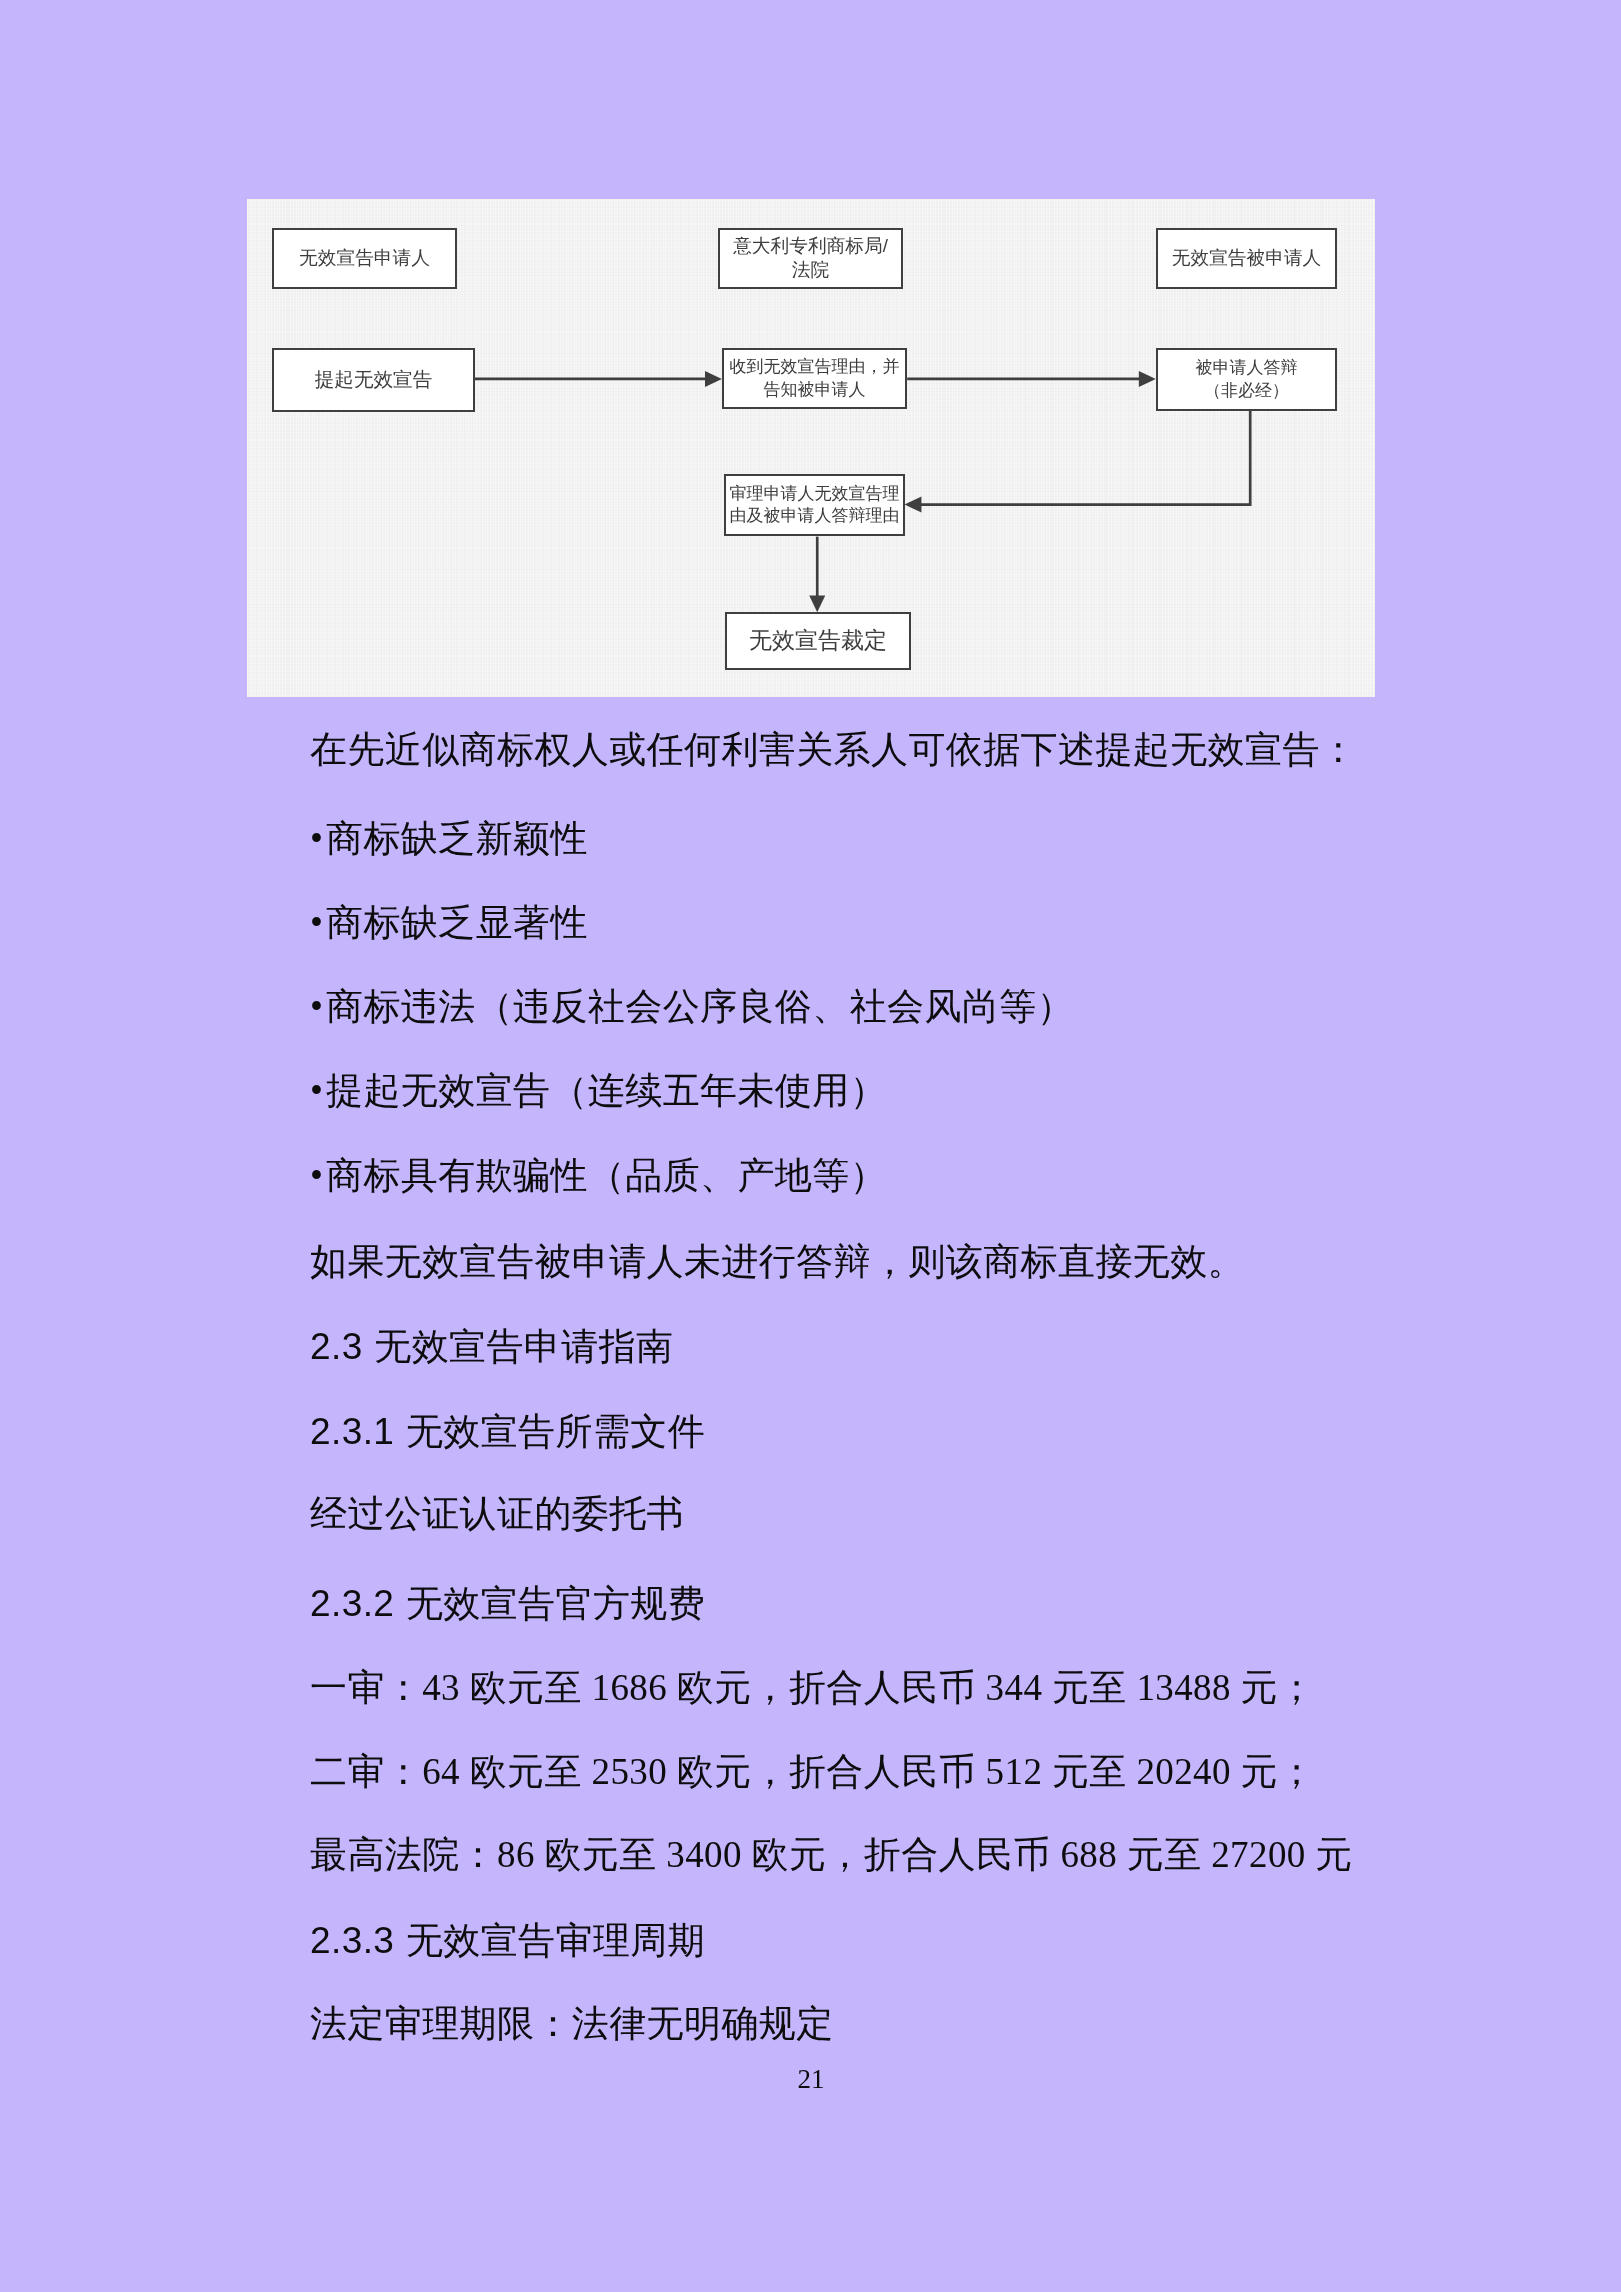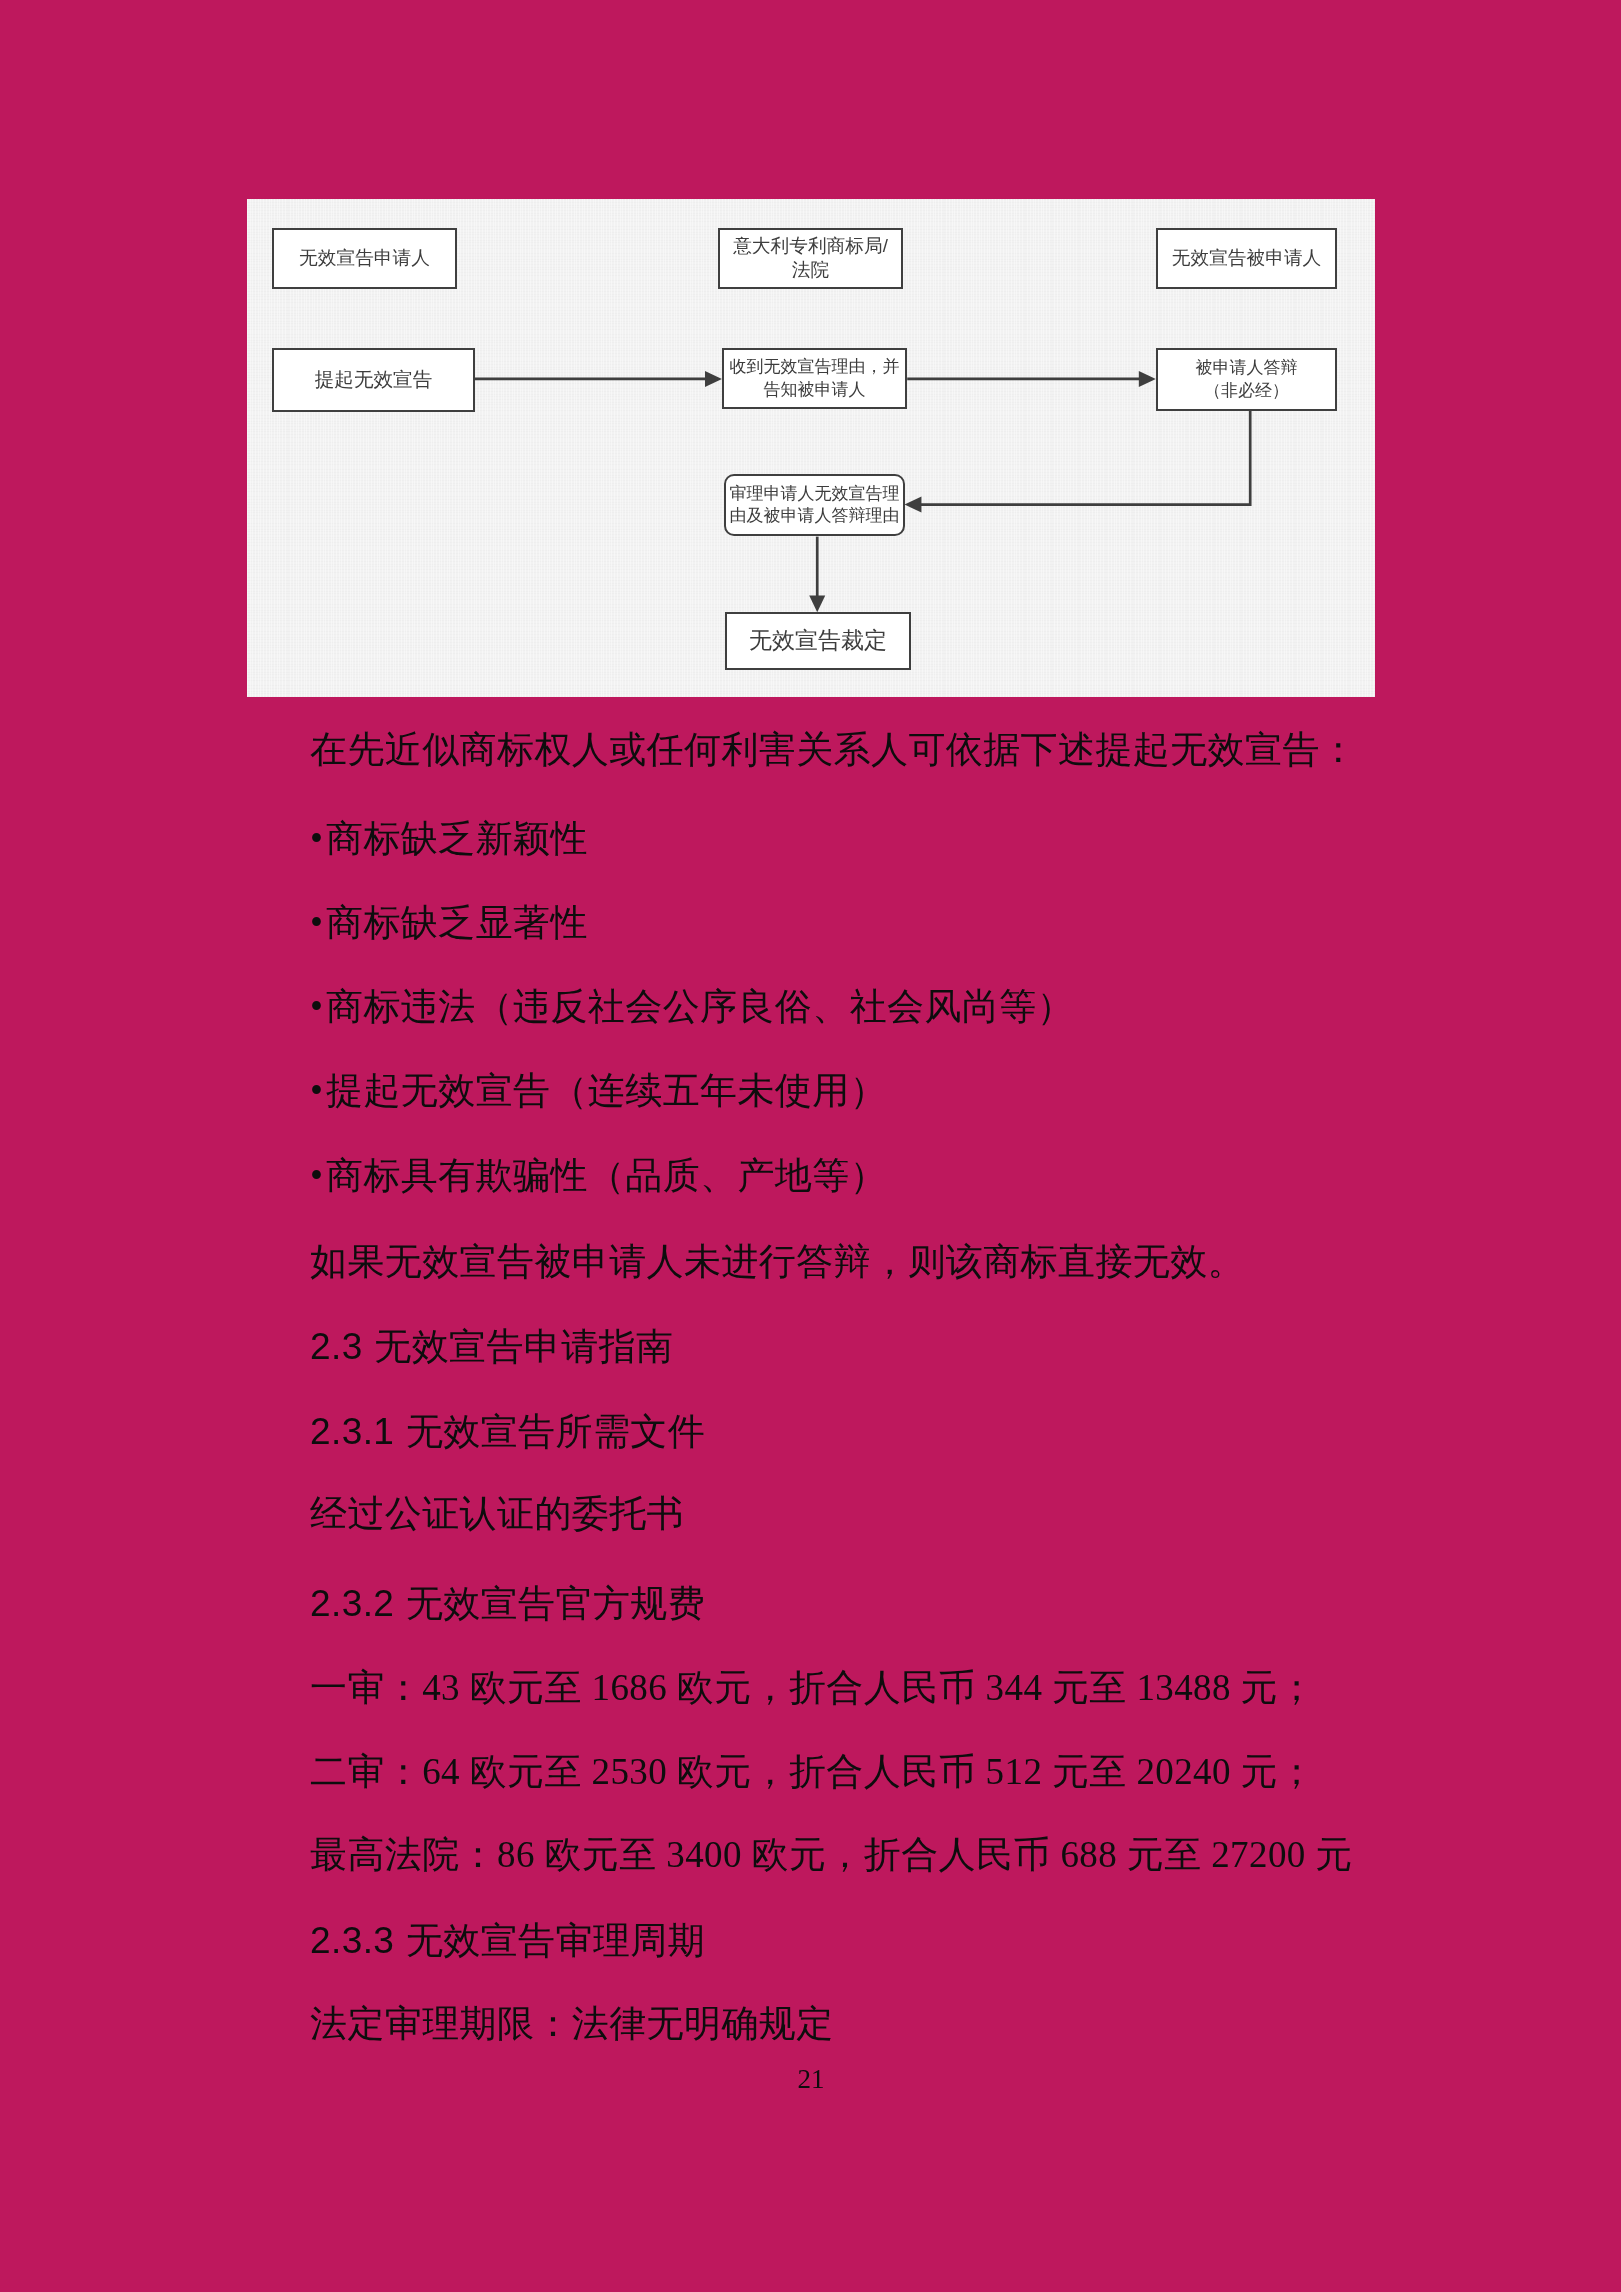--- a/index.html
+++ b/index.html
@@ -1,18 +1,18 @@
 <!DOCTYPE html>
 <html style="font-size:14.3px"><head>
 <meta charset="utf-8">
 <style>
   html,body { margin:0; padding:0; background:#ffffff; }
   .page {
     position:relative; width:1622px; height:2293px;
-    background:#be185d; overflow:hidden;
+    background:#c4b5fd; overflow:hidden;
     font-family:"Liberation Serif","DejaVu Serif",serif;
     color:#0d0d0d;
   }
   
   .fc-canvas {
     position:absolute; left:247px; top:199px; width:1128px; height:498px;
     background-color:#f2f2f2;
     background-image:
       repeating-linear-gradient(90deg, rgba(255,255,255,.4) 0 0.9px, transparent 0.9px 2.7px),
       repeating-linear-gradient(0deg, rgba(0,0,0,.015) 0 0.9px, transparent 0.9px 2.7px);
@@ -25,21 +25,21 @@
     text-align:center; white-space:pre-line;
     font-family:"Liberation Sans","DejaVu Sans",sans-serif;
     color:#3d3d3d; line-height:1.3;
   }
   .n-a { left:25px;  top:28.5px;  width:185px; height:61px; font-size:18.7px; }
   .n-b { left:471px; top:28.5px;  width:185px; height:61px; font-size:18.7px; }
   .n-c { left:909px;top:28.5px;  width:181px; height:61px; font-size:18.7px; }
   .n-d { left:25px;  top:149px; width:203px; height:64px; font-size:19.6px; }
   .n-e { left:475px; top:149px; width:185px; height:61px; font-size:17px; }
   .n-f { left:909px;top:149px; width:181px; height:63px; font-size:17px; }
-  .n-g { left:477px; top:275px; width:181px; height:62px; font-size:17px;border-radius:10px; }
+  .n-g { left:477px; top:275px; width:181px; height:62px; font-size:17px; }
   .n-h { left:478px; top:413px; width:186px; height:58px; font-size:23px; }
   
   .line {
     position:absolute; left:310px;
     font-size:37px; line-height:1.15; white-space:nowrap;
     letter-spacing:0.4px;
   }
   .h-num { font-family:"Liberation Sans","DejaVu Sans",sans-serif; margin-right:11.6px; }
   .b-marker { margin-right:2.7px; }
   .page-number {

